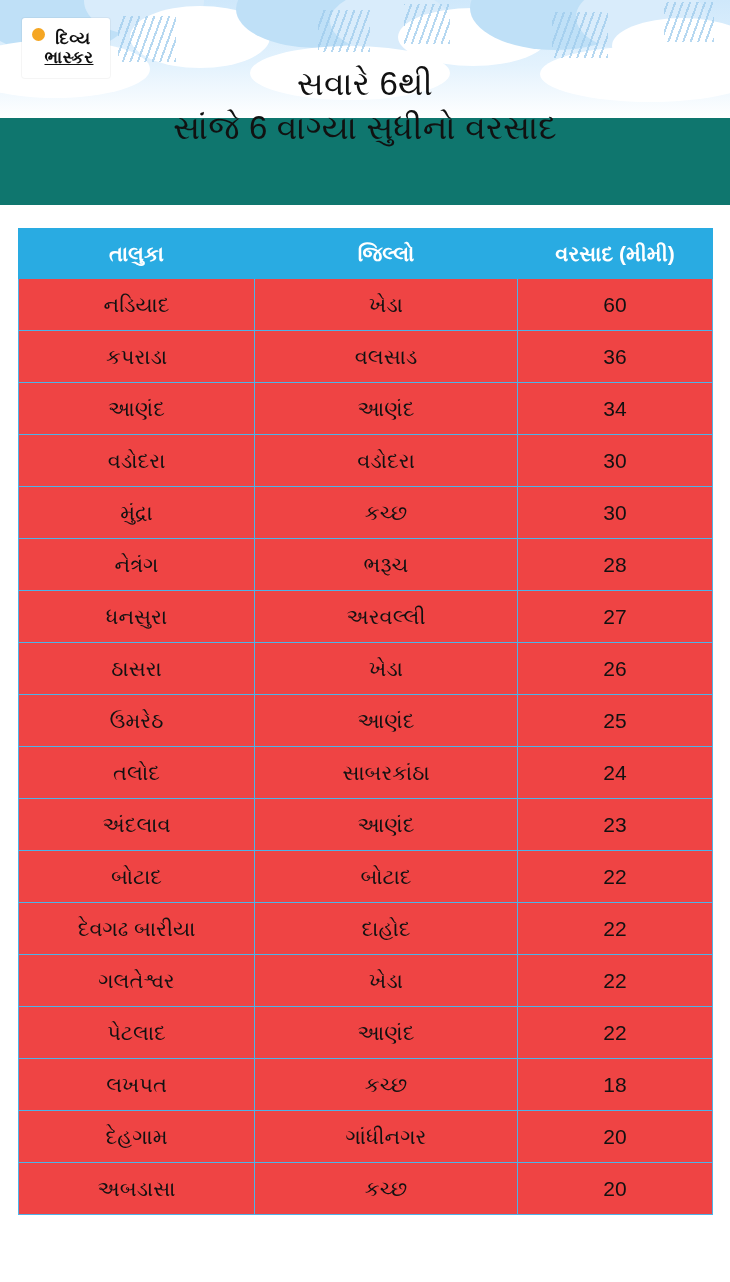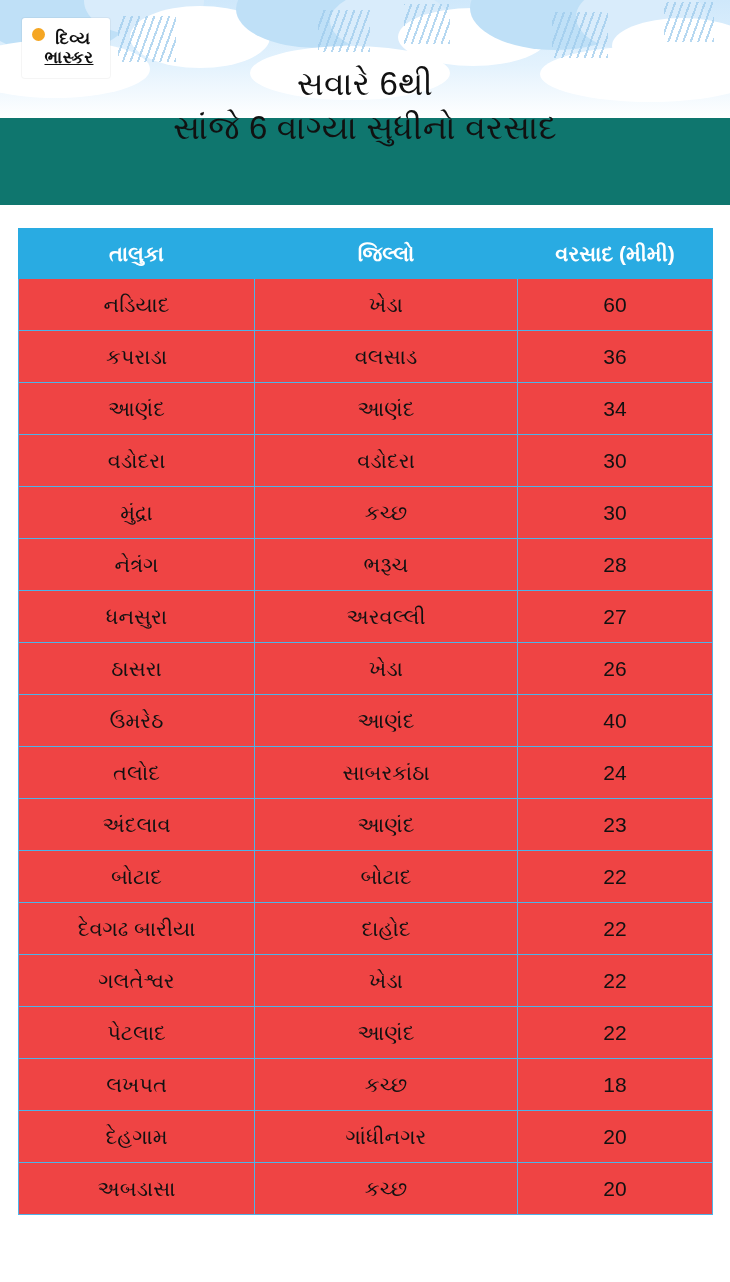--- a/index.html
+++ b/index.html
@@ -226,21 +226,21 @@
             <td>27</td>
           </tr>
           <tr>
             <td>ઠાસરા</td>
             <td>ખેડા</td>
             <td>26</td>
           </tr>
           <tr>
             <td>ઉમરેઠ</td>
             <td>આણંદ</td>
-            <td>40</td>
+            <td>25</td>
           </tr>
           <tr>
             <td>તલોદ</td>
             <td>સાબરકાંઠા</td>
             <td>24</td>
           </tr>
           <tr>
             <td>અંદલાવ</td>
             <td>આણંદ</td>
             <td>23</td>

